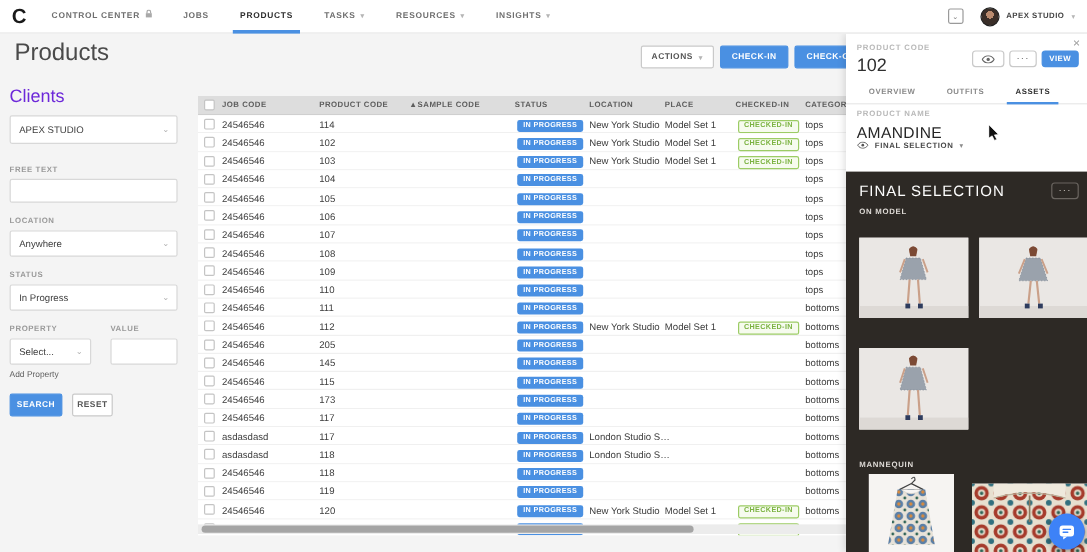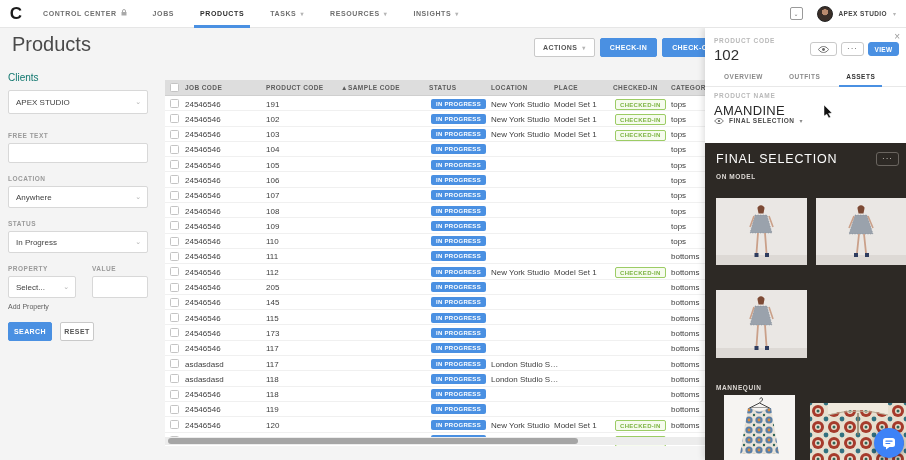--- a/index.html
+++ b/index.html
@@ -26,21 +26,21 @@
   
   .page-title { position:absolute; left:12px; top:33px; font-size:20px; color:#4a4a4a; z-index:5; }
   .hdr-buttons { position:absolute; top:38px; left:534px; display:flex; gap:5px; z-index:5; }
   .btn { height:19px; border-radius:2px; font-size:7px; font-weight:bold; letter-spacing:.4px;
          display:flex; align-items:center; justify-content:center; cursor:pointer; }
   .btn-white { background:#fff; border:1px solid #c9c9c9; color:#555; padding:0 8px; gap:5px; }
   .btn-blue  { background:#4a90e2; border:1px solid #4a90e2; color:#fff; padding:0 9px; }
 
   
   .sidebar { position:absolute; left:8px; top:72px; width:140px; z-index:5; }
-  .side-h { font-size:10px; color:#0f766e; margin-bottom:7px; }
+  .side-h { font-size:15px; color:#6d28d9; margin-bottom:7px; }
   .f-label { font-size:6.5px; font-weight:bold; letter-spacing:.5px; color:#9a9a9a; margin-bottom:4px; }
   .sel, .inp { width:100%; height:22px; background:#fff; border:1px solid #d8d8d8; border-radius:2px;
                font-size:8px; color:#3f3f3f; display:flex; align-items:center; padding:0 7px; position:relative; }
   .sel .sel-chev { position:absolute; right:6px; color:#b0b0b0; font-size:7px; }
   .client-sel { height:24px; margin-bottom:18px; }
   .filter-gap { margin-bottom:12px; }
   .prop-row { display:flex; gap:16px; }
   .prop-col { width:68px; } .val-col { flex:1; }
   .add-prop { font-size:7px; color:#5e5e5e; margin-top:5px; cursor:pointer; }
   .side-btns { display:flex; gap:8px; margin-top:12px; }
@@ -223,21 +223,21 @@
     <span style="left:264px;">STATUS</span>
     <span style="left:326px;">LOCATION</span>
     <span style="left:389px;">PLACE</span>
     <span style="left:448px;">CHECKED-IN</span>
     <span style="left:506px;">CATEGORY</span>
   </div>
   <div class="t-body">
       <div class="row">
         <span class="cbx c-cb"></span>
         <span class="cell c-job">24546546</span>
-        <span class="cell c-prod">191</span>
+        <span class="cell c-prod">114</span>
         <span class="cell c-samp"></span>
         <span class="cell c-stat"><span class="badge-blue">IN PROGRESS</span></span>
         <span class="cell c-loc">New York Studio</span>
         <span class="cell c-place">Model Set 1</span>
         <span class="cell c-chk"><span class="badge-green">CHECKED-IN</span></span>
         <span class="cell c-cat">tops</span>
       </div>
       <div class="row">
         <span class="cbx c-cb"></span>
         <span class="cell c-job">24546546</span>

